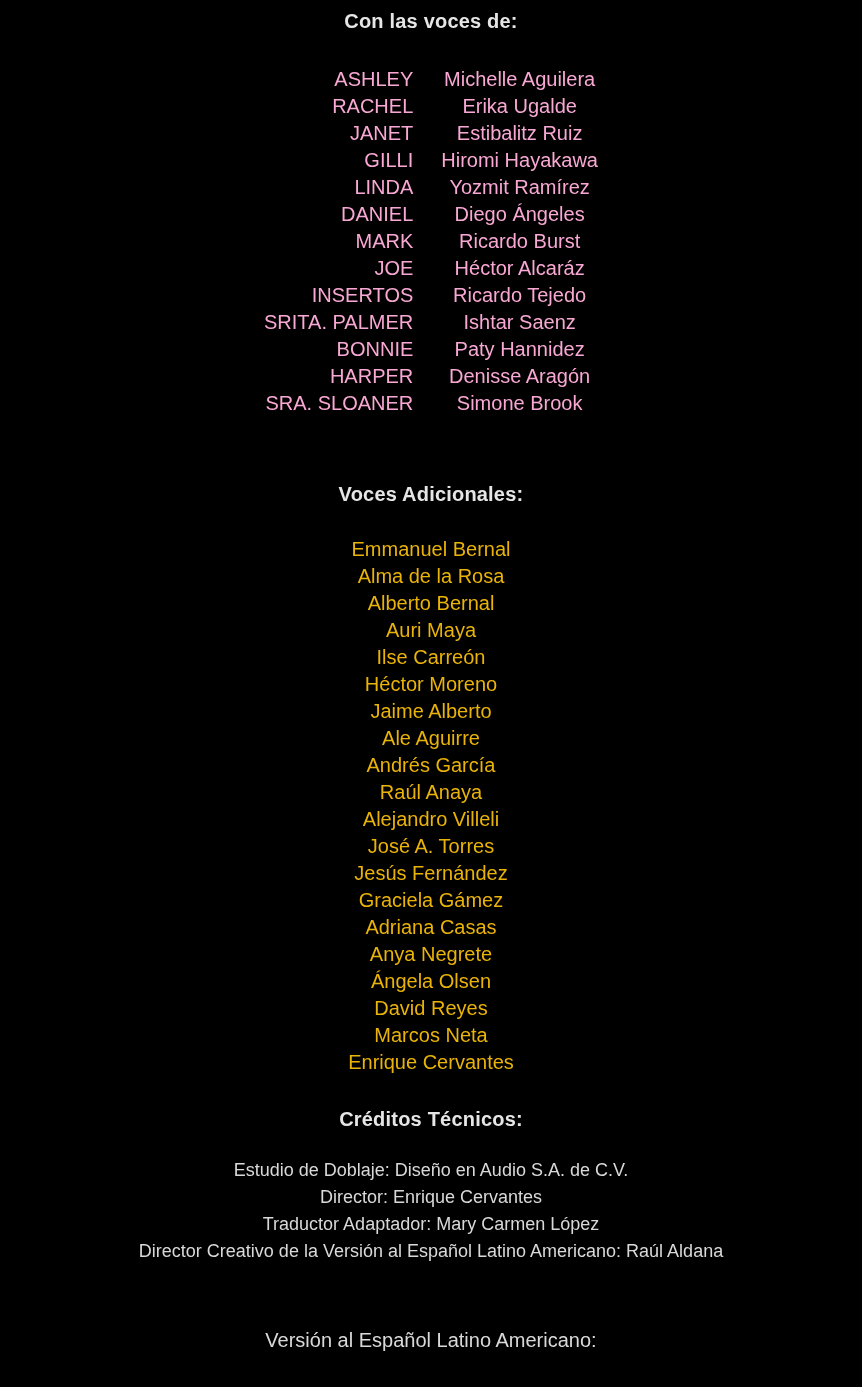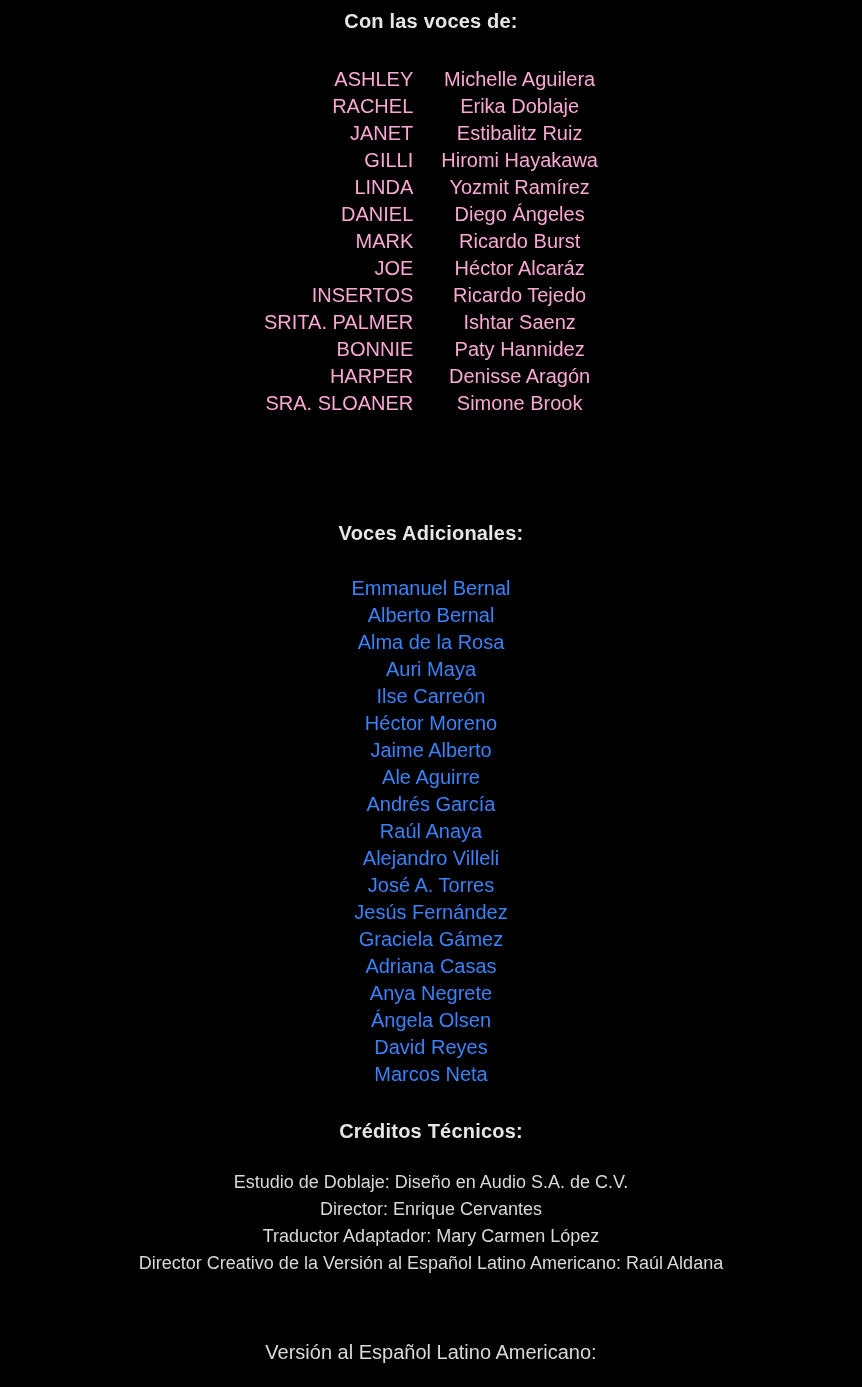--- a/index.html
+++ b/index.html
@@ -45,30 +45,30 @@
   }
   .cast-role {
     text-align: right;
     padding-right: 28px !important;
     color: #d9d9d9;
   }
   .cast-actor {
     text-align: center;
   }
   .heading-additional {
-    margin-top: 105px;
+    margin-top: 66px;
   }
   .additional-list {
     margin-top: 30px;
     text-align: center;
   }
   .additional-list div {
     font-size: 20px;
     line-height: 27px;
-    color: #3b82f6;
+    color: #eab308;
   }
   .heading-technical {
     margin-top: 32px;
   }
   .technical-list {
     margin-top: 26px;
     text-align: center;
   }
   .technical-list div {
     font-size: 18px;
@@ -93,21 +93,21 @@
   <div class="section-heading heading-voices">Con las voces de:</div>
 
   <table class="cast-table">
     <tbody>
       <tr>
         <td class="cast-role">ASHLEY</td>
         <td class="cast-actor">Michelle Aguilera</td>
       </tr>
       <tr>
         <td class="cast-role">RACHEL</td>
-        <td class="cast-actor">Erika Doblaje</td>
+        <td class="cast-actor">Erika Ugalde</td>
       </tr>
       <tr>
         <td class="cast-role">JANET</td>
         <td class="cast-actor">Estibalitz Ruiz</td>
       </tr>
       <tr>
         <td class="cast-role">GILLI</td>
         <td class="cast-actor">Hiromi Hayakawa</td>
       </tr>
       <tr>
@@ -146,38 +146,39 @@
         <td class="cast-role">SRA. SLOANER</td>
         <td class="cast-actor">Simone Brook</td>
       </tr>
     </tbody>
   </table>
 
   <div class="section-heading heading-additional">Voces Adicionales:</div>
 
   <div class="additional-list">
     <div>Emmanuel Bernal</div>
+    <div>Alma de la Rosa</div>
     <div>Alberto Bernal</div>
-    <div>Alma de la Rosa</div>
     <div>Auri Maya</div>
     <div>Ilse Carreón</div>
     <div>Héctor Moreno</div>
     <div>Jaime Alberto</div>
     <div>Ale Aguirre</div>
     <div>Andrés García</div>
     <div>Raúl Anaya</div>
     <div>Alejandro Villeli</div>
     <div>José A. Torres</div>
     <div>Jesús Fernández</div>
     <div>Graciela Gámez</div>
     <div>Adriana Casas</div>
     <div>Anya Negrete</div>
     <div>Ángela Olsen</div>
     <div>David Reyes</div>
     <div>Marcos Neta</div>
+    <div>Enrique Cervantes</div>
   </div>
 
   <div class="section-heading heading-technical">Créditos Técnicos:</div>
 
   <div class="technical-list">
     <div>Estudio de Doblaje: Diseño en Audio S.A. de C.V.</div>
     <div>Director: Enrique Cervantes</div>
     <div>Traductor Adaptador: Mary Carmen López</div>
     <div>Director Creativo de la Versión al Español Latino Americano: Raúl Aldana</div>
   </div>

